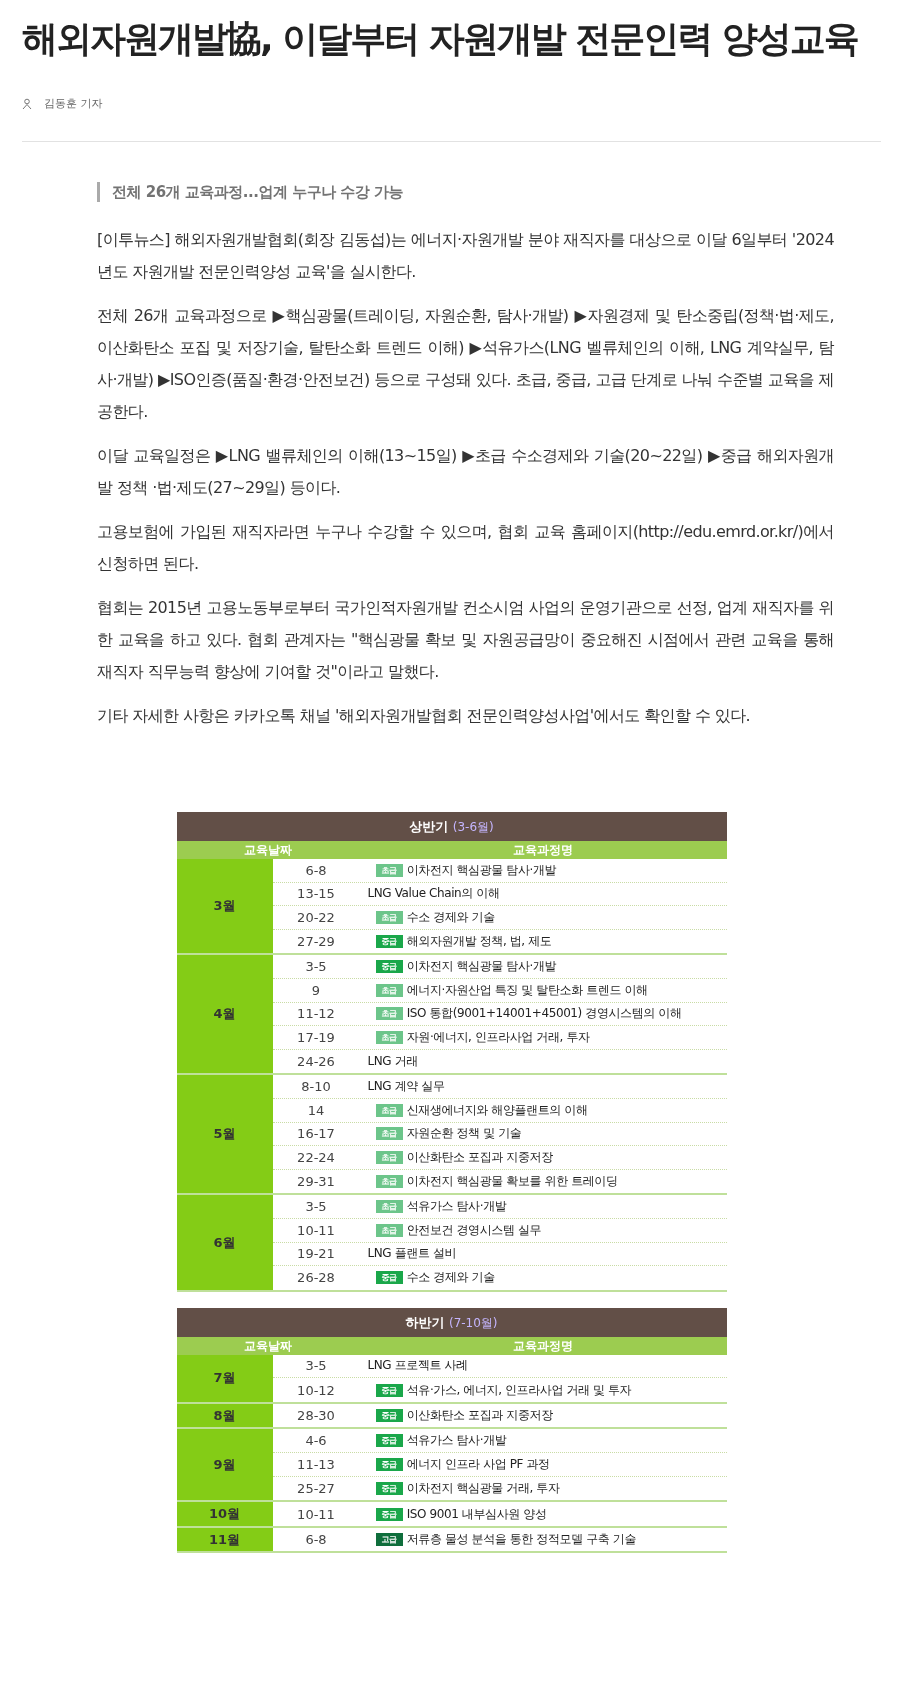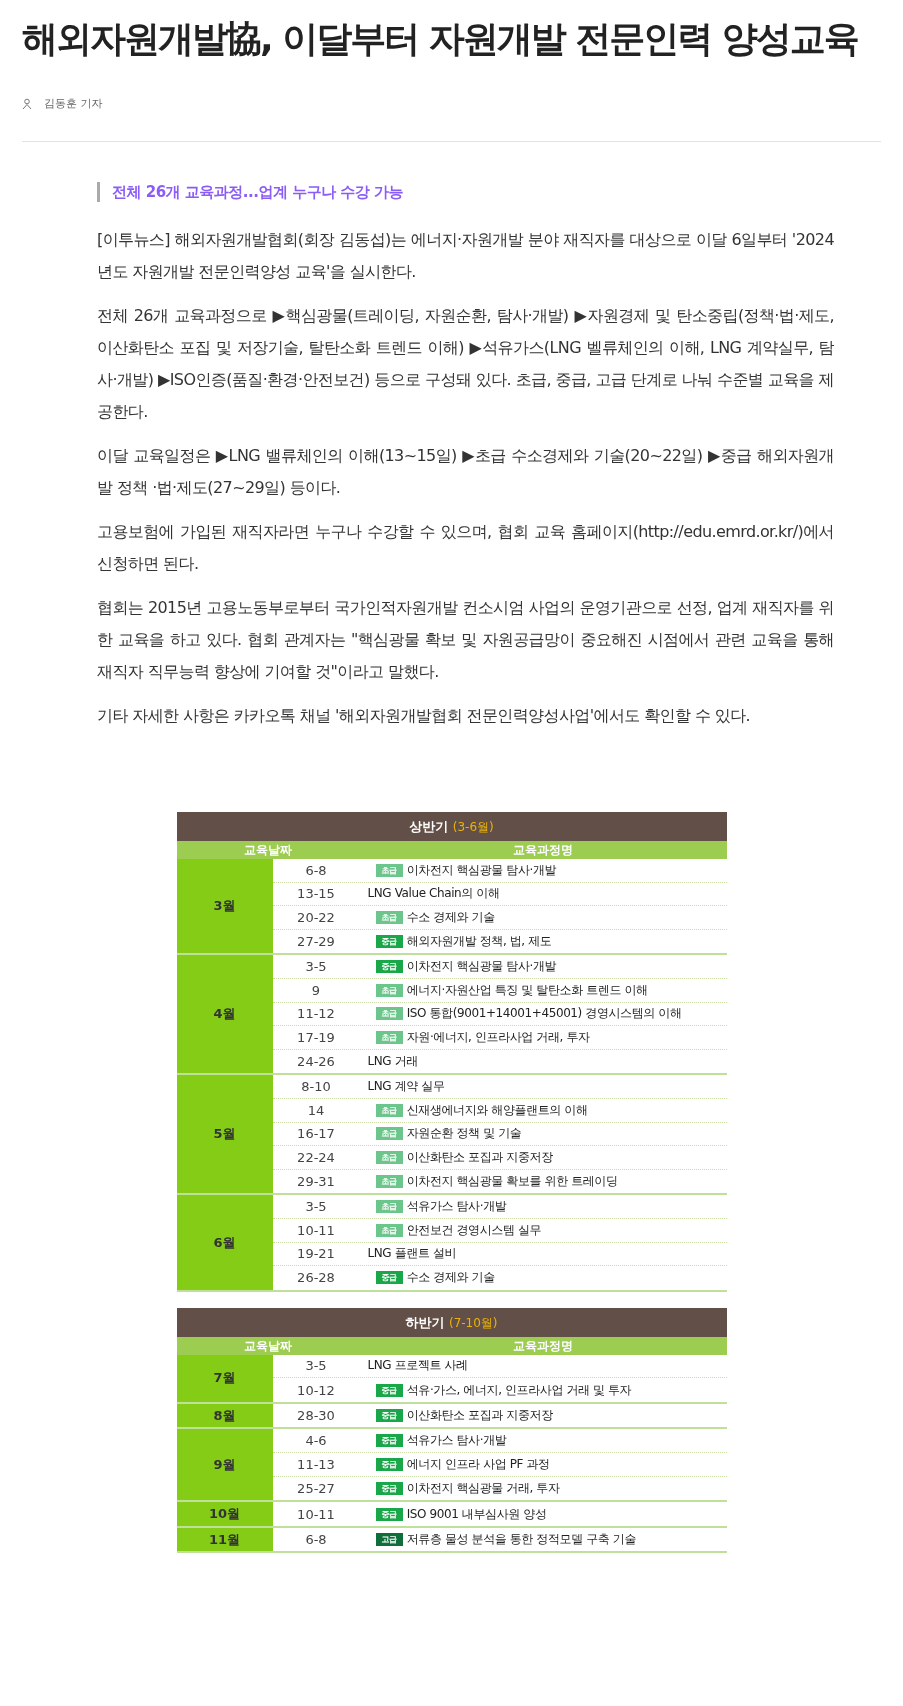--- a/index.html
+++ b/index.html
@@ -10,33 +10,33 @@
     font-family: "DejaVu Sans", sans-serif;
     font-weight: bold; font-size: 36px; letter-spacing: -2px;
     color: #222; padding-top: 14px; line-height: 50px; white-space: nowrap;
   }
   .byline { margin-top: 32px; font-size: 11px; color: #666; display: flex; align-items: center; gap: 12px; }
   .byline .icon { width: 10px; height: 12px; display: inline-block; }
   .divider { margin-top: 30px; border-top: 1px solid #e2e2e2; }
   .article { padding: 0 47px 0 75px; }
   .subtitle {
     margin-top: 40px; border-left: 3px solid #aaa; padding-left: 12px;
-    font-size: 15px; color: #8b5cf6; line-height: 20px; font-weight: bold; letter-spacing: -0.5px;
+    font-size: 15px; color: #737373; line-height: 20px; font-weight: bold; letter-spacing: -0.5px;
   }
   .para { margin-top: 22px; font-size: 16px; line-height: 32px; color: #333; letter-spacing: -0.6px; text-align: justify; }
   .para + .para { margin-top: 12px; }
   .sched-title {
     margin-top: 60px; text-align: center; font-size: 32px; font-weight: bold; color: #5d4a42;
     letter-spacing: -1.5px;
   }
   .table-wrap { width: 550px; margin: 0 auto; }
   .half { margin-top: 80px; }
   .half + .half { margin-top: 16px; }
   .half-head { background: #624f47; color: #fff; text-align: center; height: 29px; line-height: 29px; font-size: 13px; font-weight: bold; }
-  .half-head .range { font-weight: normal; font-size: 12px; color: #eab308; text-align: right; }
+  .half-head .range { font-weight: normal; font-size: 12px; color: #c4b5fd; text-align: right; }
   .col-head { display: flex; background: #9ccc50; color: #fff; font-size: 12px; font-weight: bold; height: 18px; line-height: 18px; }
   .col-head .c1 { width: 183px; text-align: center; }
   .col-head .c2 { flex: 1; text-align: center; }
   .month-group { display: flex; border-bottom: 2px solid #bfe09a; }
   .month-cell { width: 96px; background: #84cc16; display: flex; align-items: center; justify-content: center; font-size: 13px; font-weight: bold; color: #333; }
   .rows { flex: 1; }
   .row { display: flex; height: 23.6px; align-items: center; border-bottom: 1px dotted #c9dca5; }
   .row:last-child { border-bottom: none; }
   .date { width: 87px; text-align: center; font-size: 13px; color: #444; }
   .course { flex: 1; padding-left: 8px; font-size: 12px; color: #222; display: flex; align-items: center; gap: 4px; white-space: nowrap; letter-spacing: -0.4px; }

